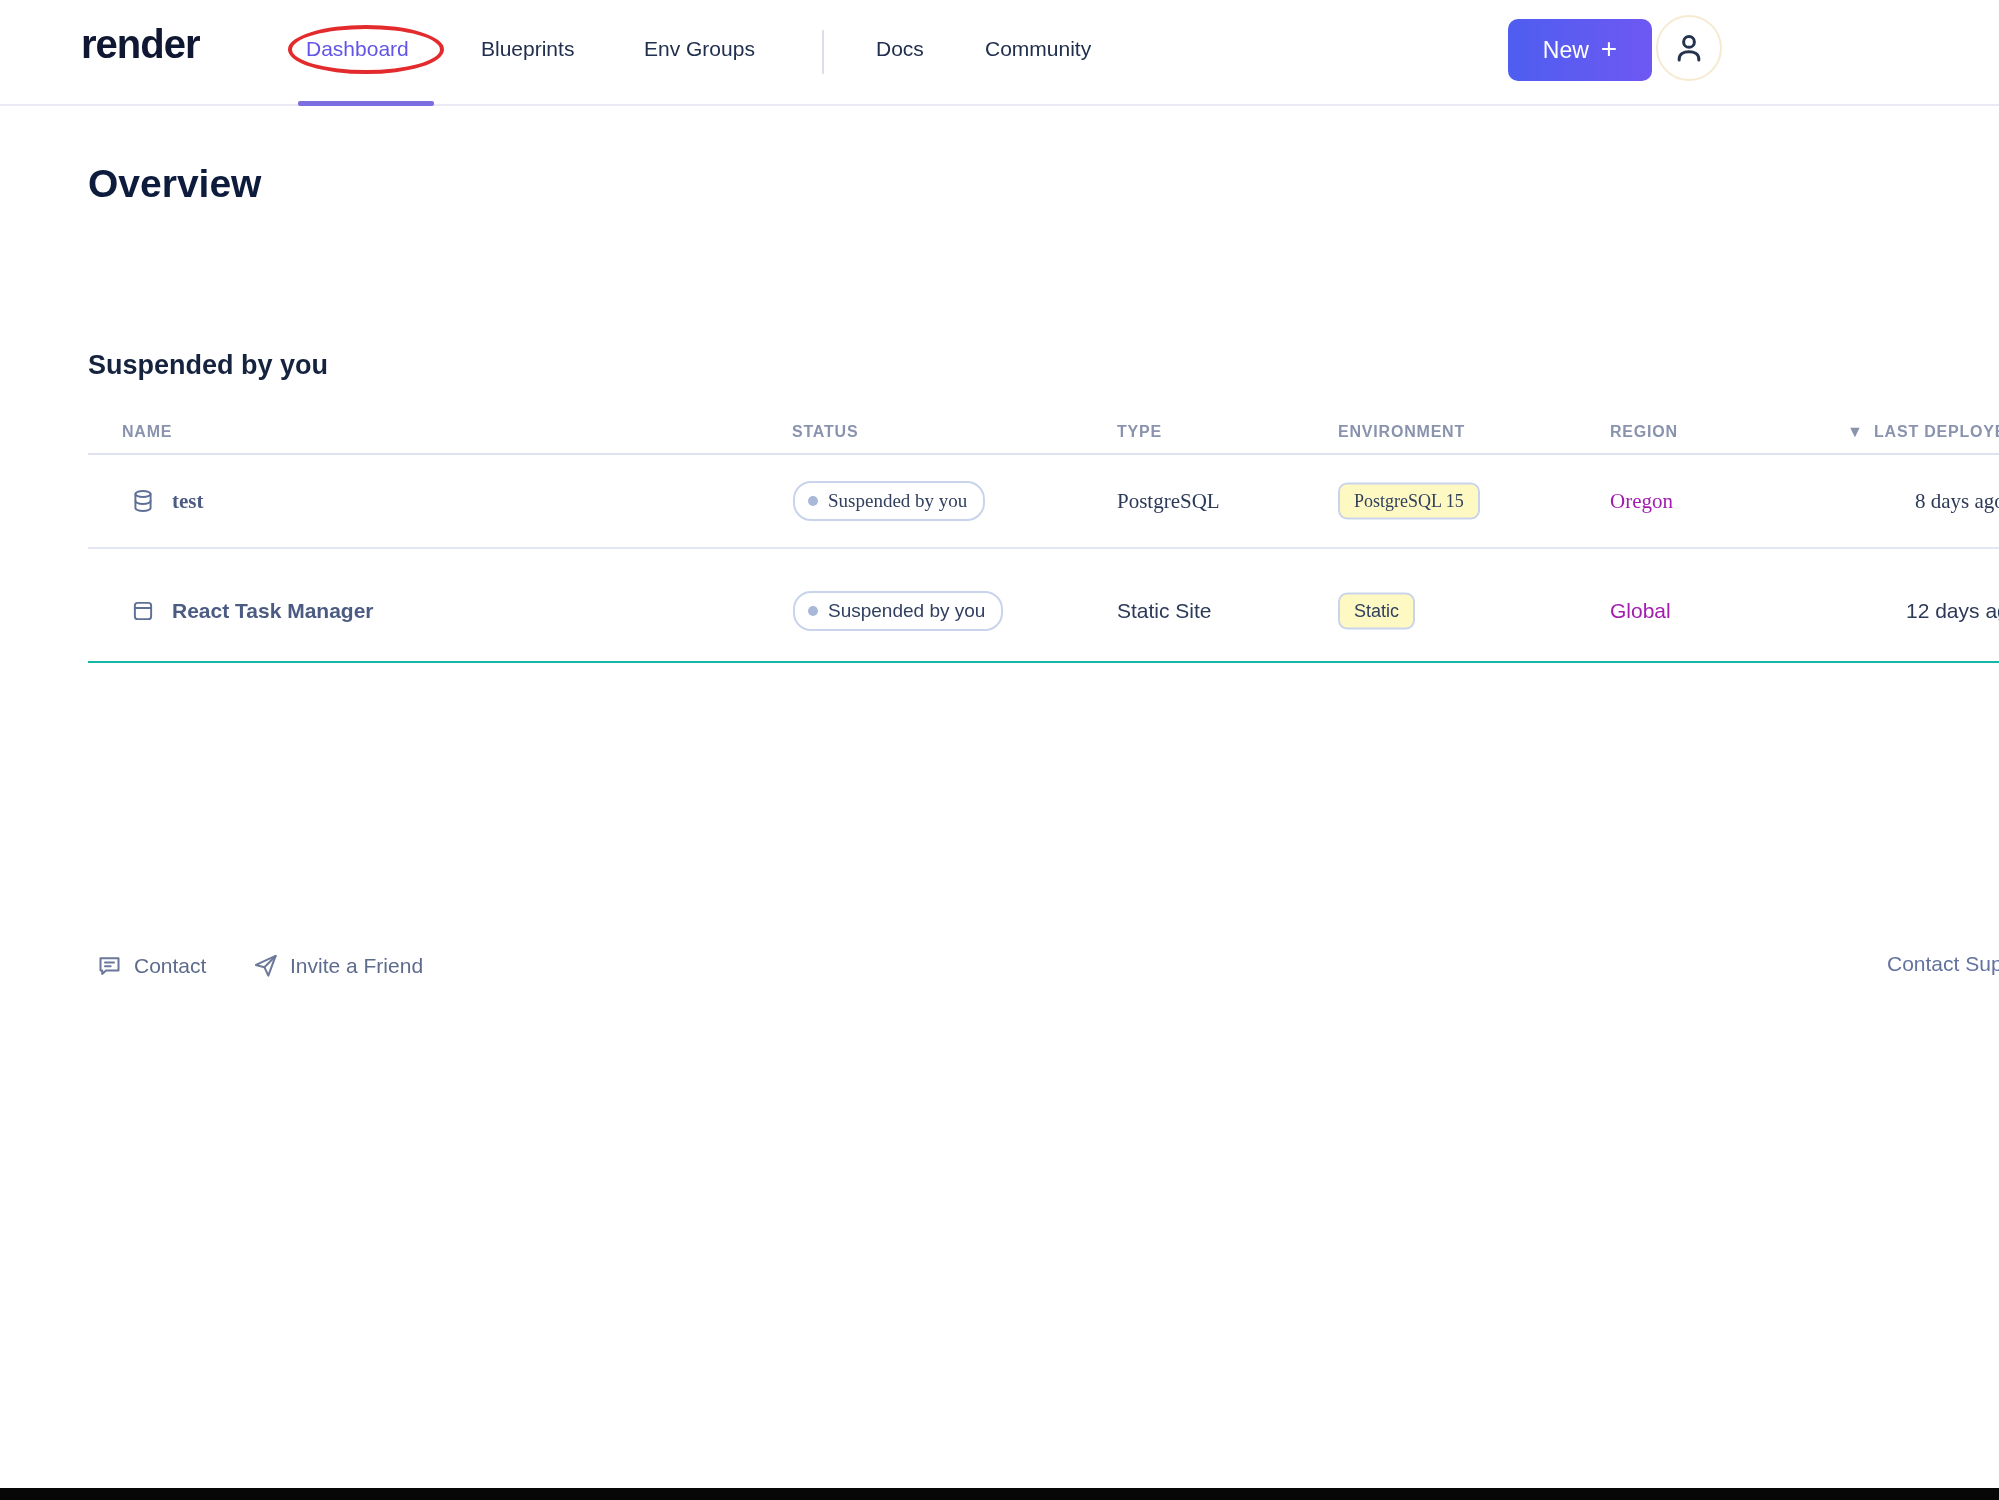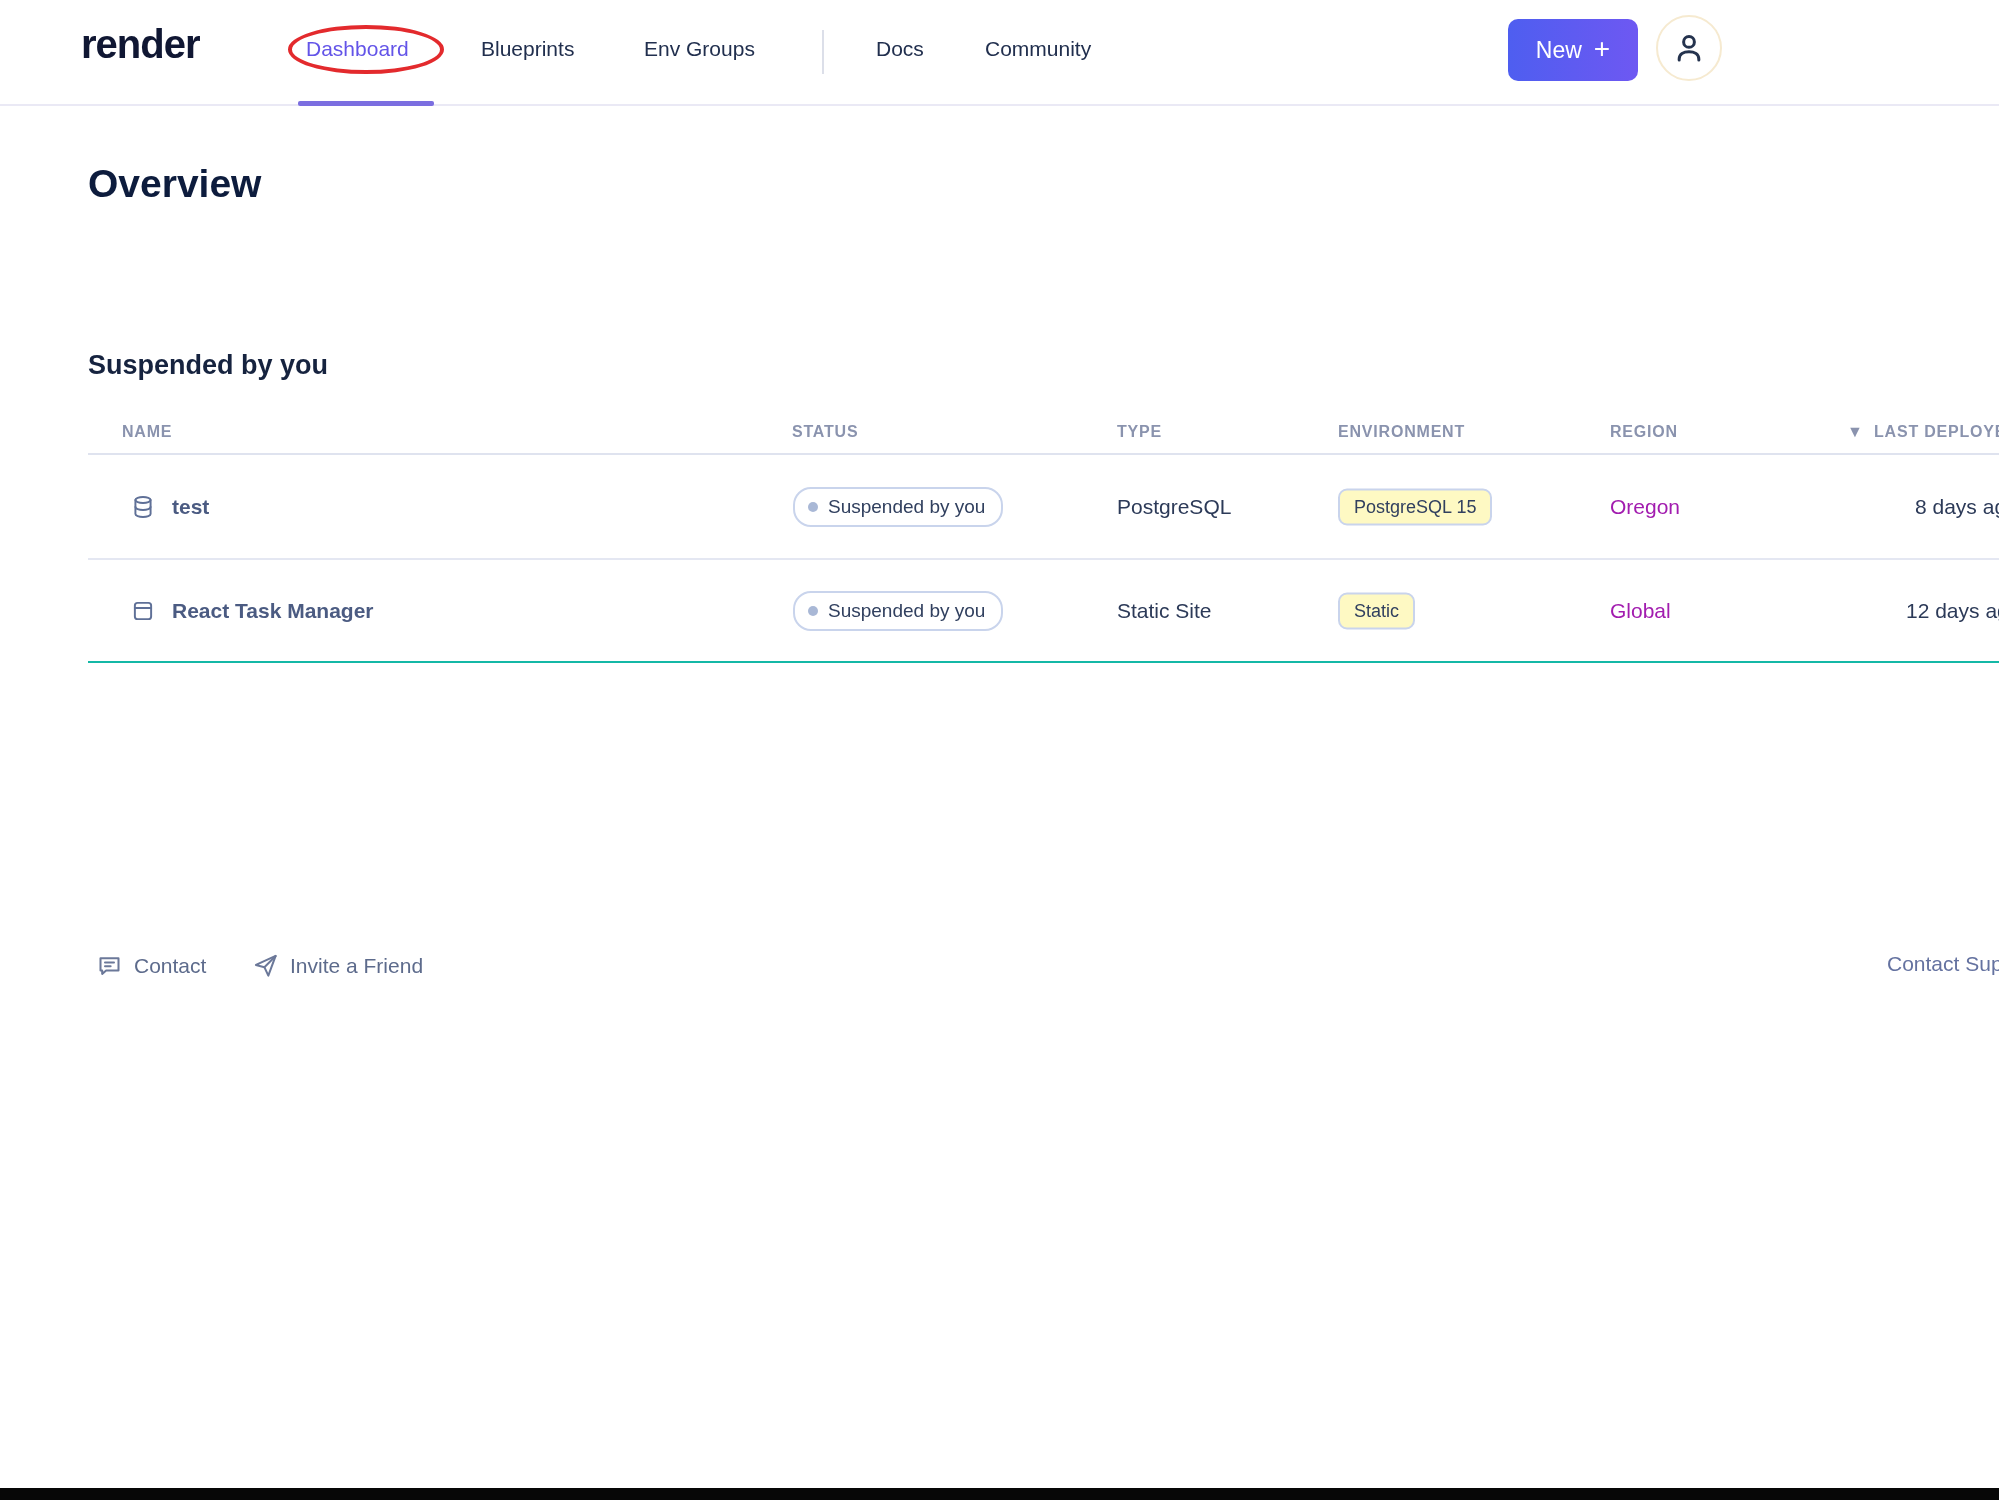--- a/index.html
+++ b/index.html
@@ -18,21 +18,21 @@
   .nav-dashboard { left:306px; color:#6354e8; }
   .nav-blueprints { left:481px; }
   .nav-envgroups  { left:644px; }
   .nav-docs       { left:876px; }
   .nav-community  { left:985px; }
   .nav-divider { position:absolute; left:822px; top:30px; width:2px; height:44px; background:#dcdfe9; }
   .active-underline { position:absolute; left:298px; bottom:-2px; width:136px; height:5px;
                       background:#7b6ee0; border-radius:2px; }
   .annotation-ellipse { position:absolute; left:288px; top:25px; width:156px; height:49px;
                         border:4px solid #e32a2d; border-radius:50%; pointer-events:none; }
-  .new-btn { position:absolute; left:1508px; top:19px; width:130px; height:62px;
+  .new-btn { position:absolute; left:1508px; top:19px; width:144px; height:62px;
              border:none; border-radius:10px; cursor:pointer;
              background:linear-gradient(90deg,#4e5ef0 0%,#6e58f2 100%);
              color:#fff; font-size:23px; font-family:inherit;
              display:flex; align-items:center; justify-content:center; gap:12px; }
   .new-plus { font-size:28px; font-weight:400; line-height:1; margin-top:-2px; }
   .avatar { position:absolute; left:1656px; top:15px; width:66px; height:66px;
             border:2px solid #f6ead0; border-radius:50%; cursor:pointer;
             display:flex; align-items:center; justify-content:center; background:#fff; }
 
   
@@ -46,21 +46,21 @@
                      letter-spacing:0.8px; color:#8a93ae; cursor:pointer; }
   .col-name { left:34px; }
   .col-status { left:704px; }
   .col-type { left:1029px; }
   .col-env { left:1250px; }
   .col-region { left:1522px; }
   .col-deploy { left:1786px; white-space:nowrap; }
   .sort-caret { position:absolute; left:1759px; top:12px; font-size:14px; color:#8a93ae; cursor:pointer; }
 
   .table-row { position:absolute; left:88px; width:1911px; cursor:pointer; }
-  .row-0 { top:455px; height:105px; border-bottom:2px solid #e4e7f2; }
+  .row-0 { top:455px; height:94px; border-bottom:2px solid #e4e7f2;font-family:Liberation Serif, serif; }
   .row-1 { top:560px; height:103px; border-bottom:2px solid #14b8a6; }
   .table-row > * { position:absolute; top:50%; transform:translateY(-50%); }
   .cell-icon { left:42px; width:26px; height:26px; }
   .cell-name { left:84px; font-size:21px; font-weight:600; color:#4b5b82; white-space:nowrap; }
   .cell-status { left:705px; }
   .cell-type { left:1029px; font-size:21px; color:#2c3a58; white-space:nowrap; }
   .cell-env { left:1250px; }
   .cell-region { left:1522px; font-size:21px; color:#a21caf; }
   .cell-deploy { left:1818px; font-size:21px; color:#2c3a58; white-space:nowrap; }
   .row-0 .cell-deploy { left:1827px; }

